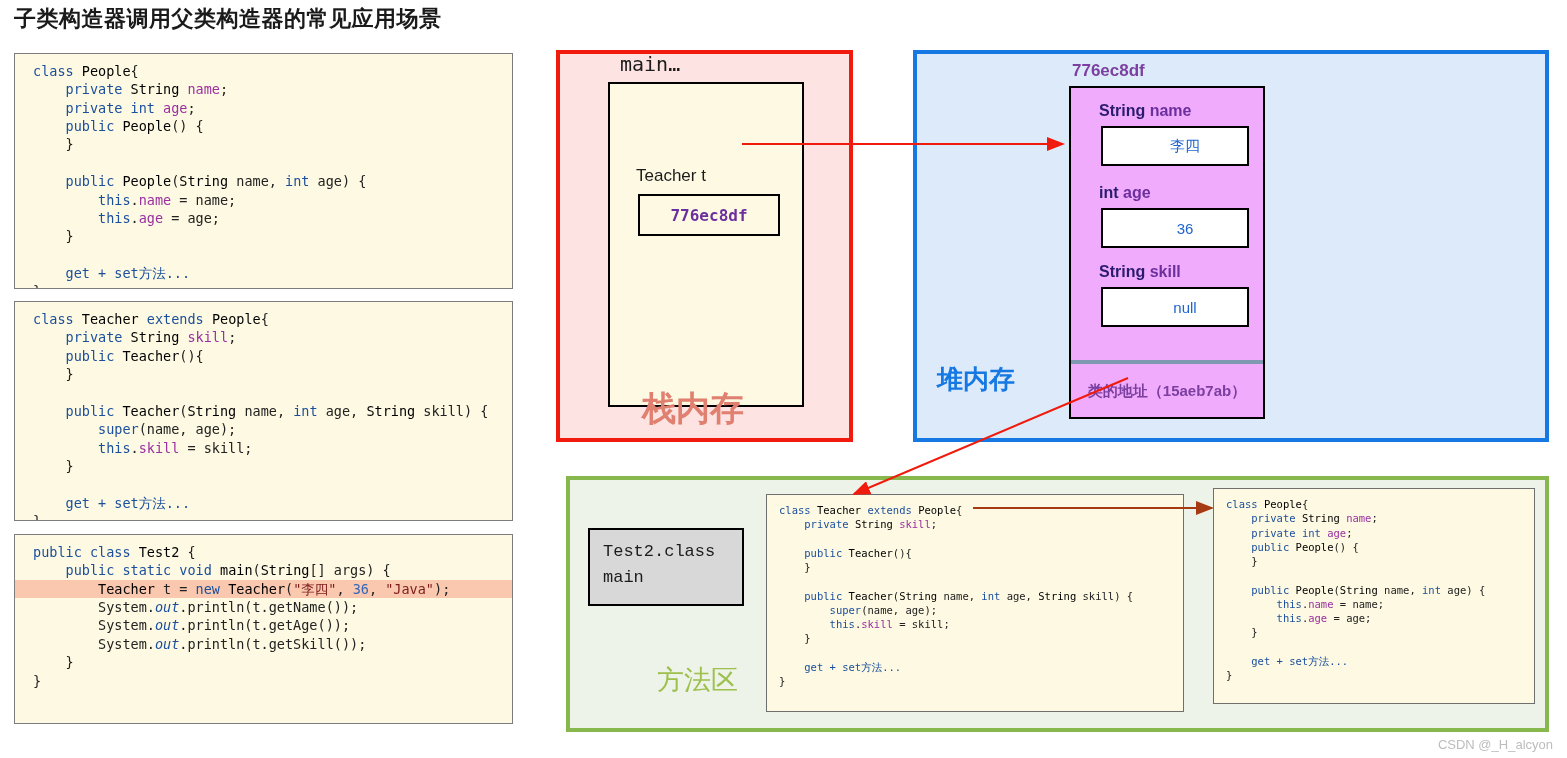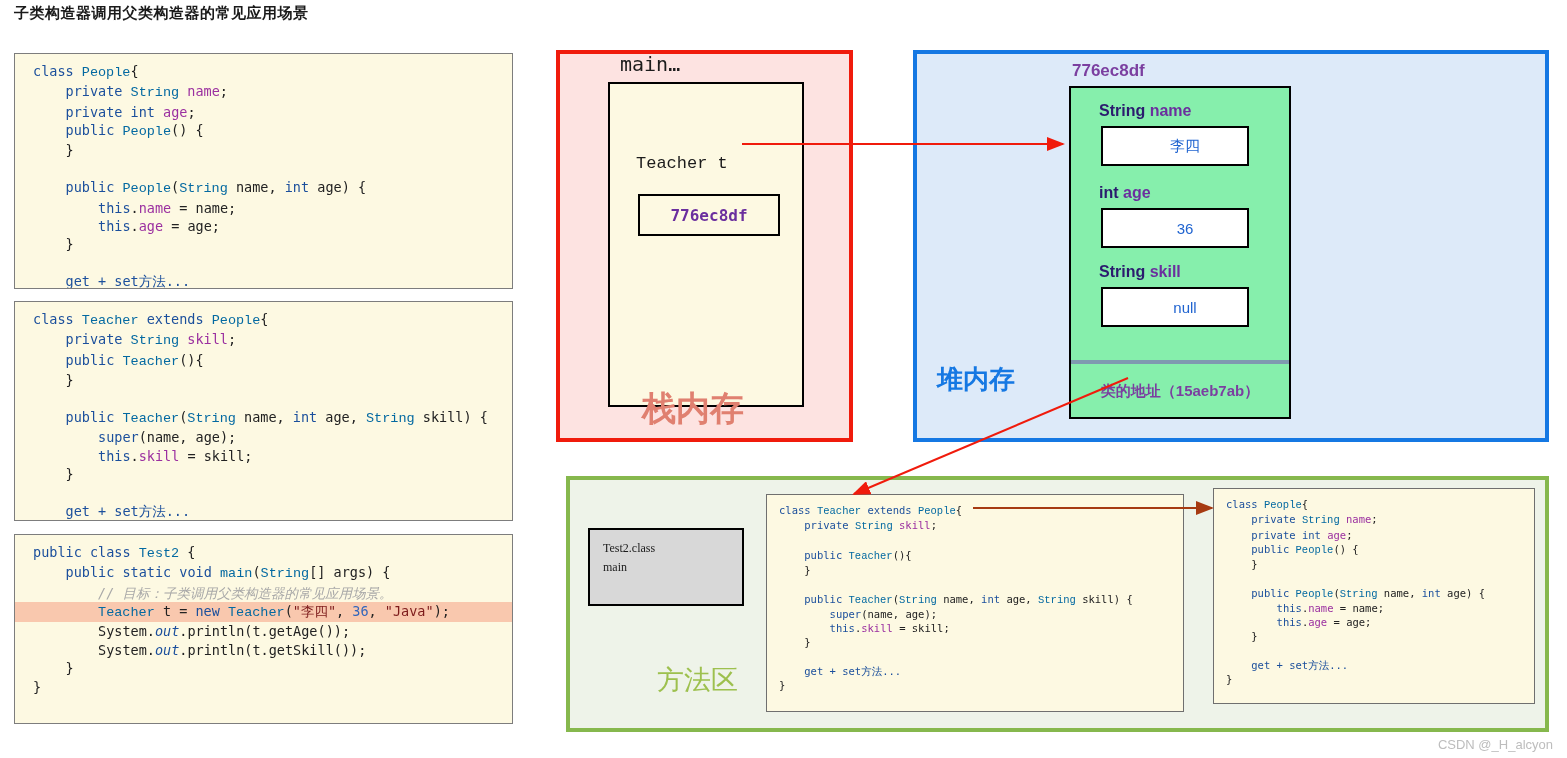--- a/index.html
+++ b/index.html
@@ -13,21 +13,21 @@
     font-family: "Liberation Sans", sans-serif;
     position: relative;
     overflow: hidden;
   }
 
   
   #page-title {
     position: absolute;
     left: 14px;
     top: 4px;
-    font-size: 15px;
+    font-size: 22px;
     font-weight: bold;
     color: #1a1a1a;
     letter-spacing: 0.5px;
     white-space: nowrap;
   }
 
   
   .code-box {
     position: absolute;
     background: #fdf9e2;
@@ -39,21 +39,21 @@
   .code-line {
     white-space: pre;
     line-height: 1.36;
   }
   .code-line.hl {
     background: #f9c8ae;
   }
 
   
   .kw   { color: #1b4f9c; }
-  .cls  { color: #0369a1; font-family: Liberation Mono, monospace; }
+  .cls  { color: #000000; }
   .fld  { color: #9b30a0; }
   .pln  { color: #222222; }
   .cmt  { color: #a8a8a8; font-style: italic; }
   .num  { color: #3366bb; }
   .str  { color: #7d1b1b; }
   .ital { color: #1b4f9c; font-style: italic; }
 
   #code-people   { left: 14px;  top: 53px;  width: 499px; height: 236px; padding: 8px 0 8px 18px; font-size: 13.5px; }
   #code-teacher  { left: 14px;  top: 301px; width: 499px; height: 220px; padding: 8px 0 8px 18px; font-size: 13.5px; }
   #code-test2    { left: 14px;  top: 534px; width: 499px; height: 190px; padding: 8px 0 8px 0;    font-size: 13.5px; }
@@ -79,22 +79,22 @@
   #stack-frame {
     position: absolute;
     left: 48px; top: 28px;
     width: 196px; height: 325px;
     background: #fdf9e2;
     border: 2px solid #000000;
     box-sizing: border-box;
   }
   #stack-var-label {
     position: absolute;
-    left: 26px; top: 70px;
-    font-family: Liberation Mono, monospace;
+    left: 26px; top: 82px;
+    font-family: Liberation Sans, sans-serif;
     font-size: 17px;
     color: #1c1c1c;
     white-space: nowrap;
   }
   #stack-var-box {
     position: absolute;
     left: 28px; top: 110px;
     width: 142px; height: 42px;
     background: #fdf9e2;
     border: 2px solid #000000;
@@ -131,22 +131,22 @@
     position: absolute;
     left: 155px; top: 7px;
     font-size: 17px;
     font-weight: bold;
     color: #7b3fa0;
     white-space: nowrap;
   }
   #heap-object {
     position: absolute;
     left: 152px; top: 32px;
-    width: 222px; height: 333px;
-    background: #86efac;
+    width: 196px; height: 333px;
+    background: #f0abfc;
     border: 2px solid #000000;
     box-sizing: border-box;
   }
   .heap-field-label {
     position: absolute;
     left: 28px;
     font-size: 16px;
     font-weight: bold;
     color: #2b1b6e;
     white-space: nowrap;
@@ -210,22 +210,22 @@
   #method-class-box {
     position: absolute;
     left: 18px; top: 48px;
     width: 156px; height: 78px;
     background: #d8d8d8;
     border: 2px solid #000000;
     box-sizing: border-box;
     padding: 9px 0 0 13px;
   }
   #method-class-box .code-line {
-    font-family: Liberation Serif, serif;
-    font-size: 12px;
+    font-family: Liberation Mono, monospace;
+    font-size: 17px;
     color: #1c1c1c;
     line-height: 1.55;
   }
   #method-region-label {
     position: absolute;
     left: 87px; top: 182px;
     font-size: 27px;
     font-weight: normal;
     color: #9dc04e;
     white-space: nowrap;
@@ -304,22 +304,22 @@
   <div class="code-line">        <span class="kw">this</span><span class="pln">.</span><span class="fld">skill</span> <span class="pln">= skill;</span></div>
   <div class="code-line">    <span class="pln">}</span></div>
   <div class="code-line">&nbsp;</div>
   <div class="code-line">    <span class="kw">get + set方法...</span></div>
   <div class="code-line"><span class="pln">}</span></div>
 </div>
 
 <div class="code-box" id="code-test2">
   <div class="code-line"><span class="kw">public</span> <span class="kw">class</span> <span class="cls">Test2</span> <span class="pln">{</span></div>
   <div class="code-line">    <span class="kw">public</span> <span class="kw">static</span> <span class="kw">void</span> <span class="cls">main</span><span class="pln">(</span><span class="cls">String</span><span class="pln">[] args) {</span></div>
-  <div class="code-line">        <span class="cmt">// 目标：子类调用父类构造器的常见应用场景。</span></div>
   <div class="code-line hl">        <span class="cls">Teacher</span> <span class="pln">t = </span><span class="kw">new</span> <span class="cls">Teacher</span><span class="pln">(</span><span class="str">"李四"</span><span class="pln">, </span><span class="num">36</span><span class="pln">, </span><span class="str">"Java"</span><span class="pln">);</span></div>
+  <div class="code-line">        <span class="pln">System.</span><span class="ital">out</span><span class="pln">.println(t.getName());</span></div>
   <div class="code-line">        <span class="pln">System.</span><span class="ital">out</span><span class="pln">.println(t.getAge());</span></div>
   <div class="code-line">        <span class="pln">System.</span><span class="ital">out</span><span class="pln">.println(t.getSkill());</span></div>
   <div class="code-line">    <span class="pln">}</span></div>
   <div class="code-line"><span class="pln">}</span></div>
 </div>
 
 <div id="stack-region">
   <div id="stack-main-label">main…</div>
   <div id="stack-frame">
     <div id="stack-var-label">Teacher  t</div>

